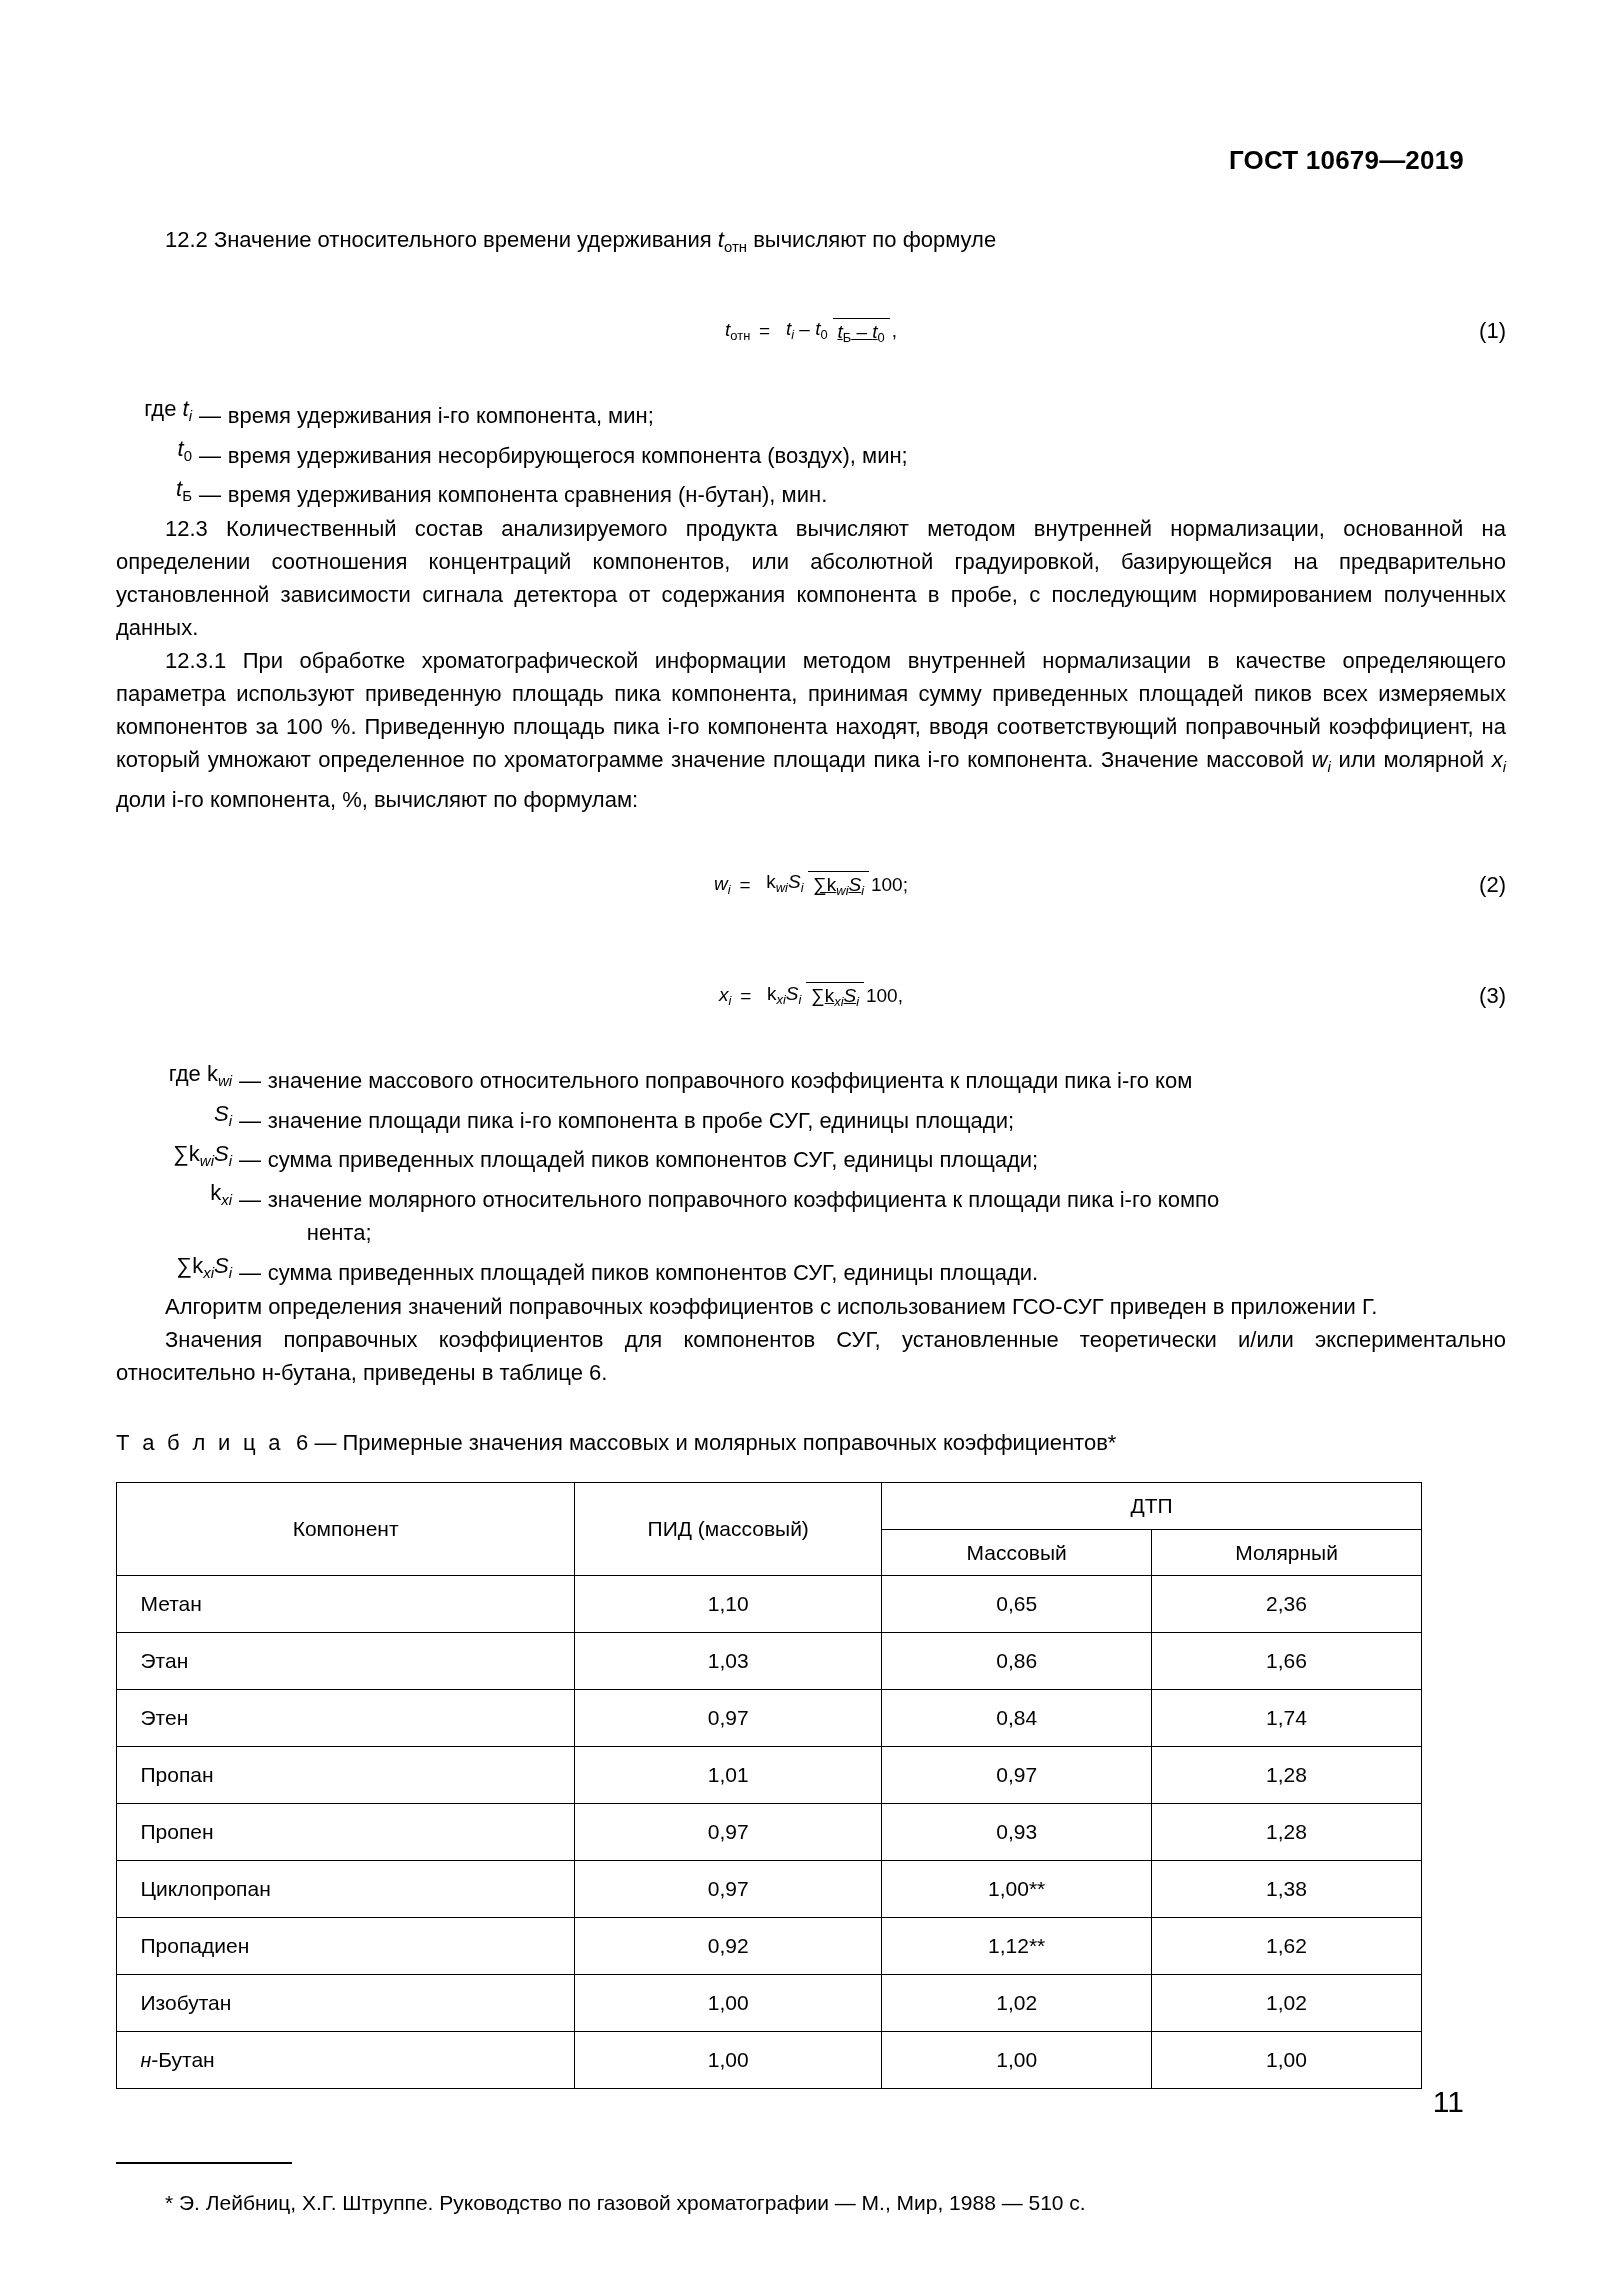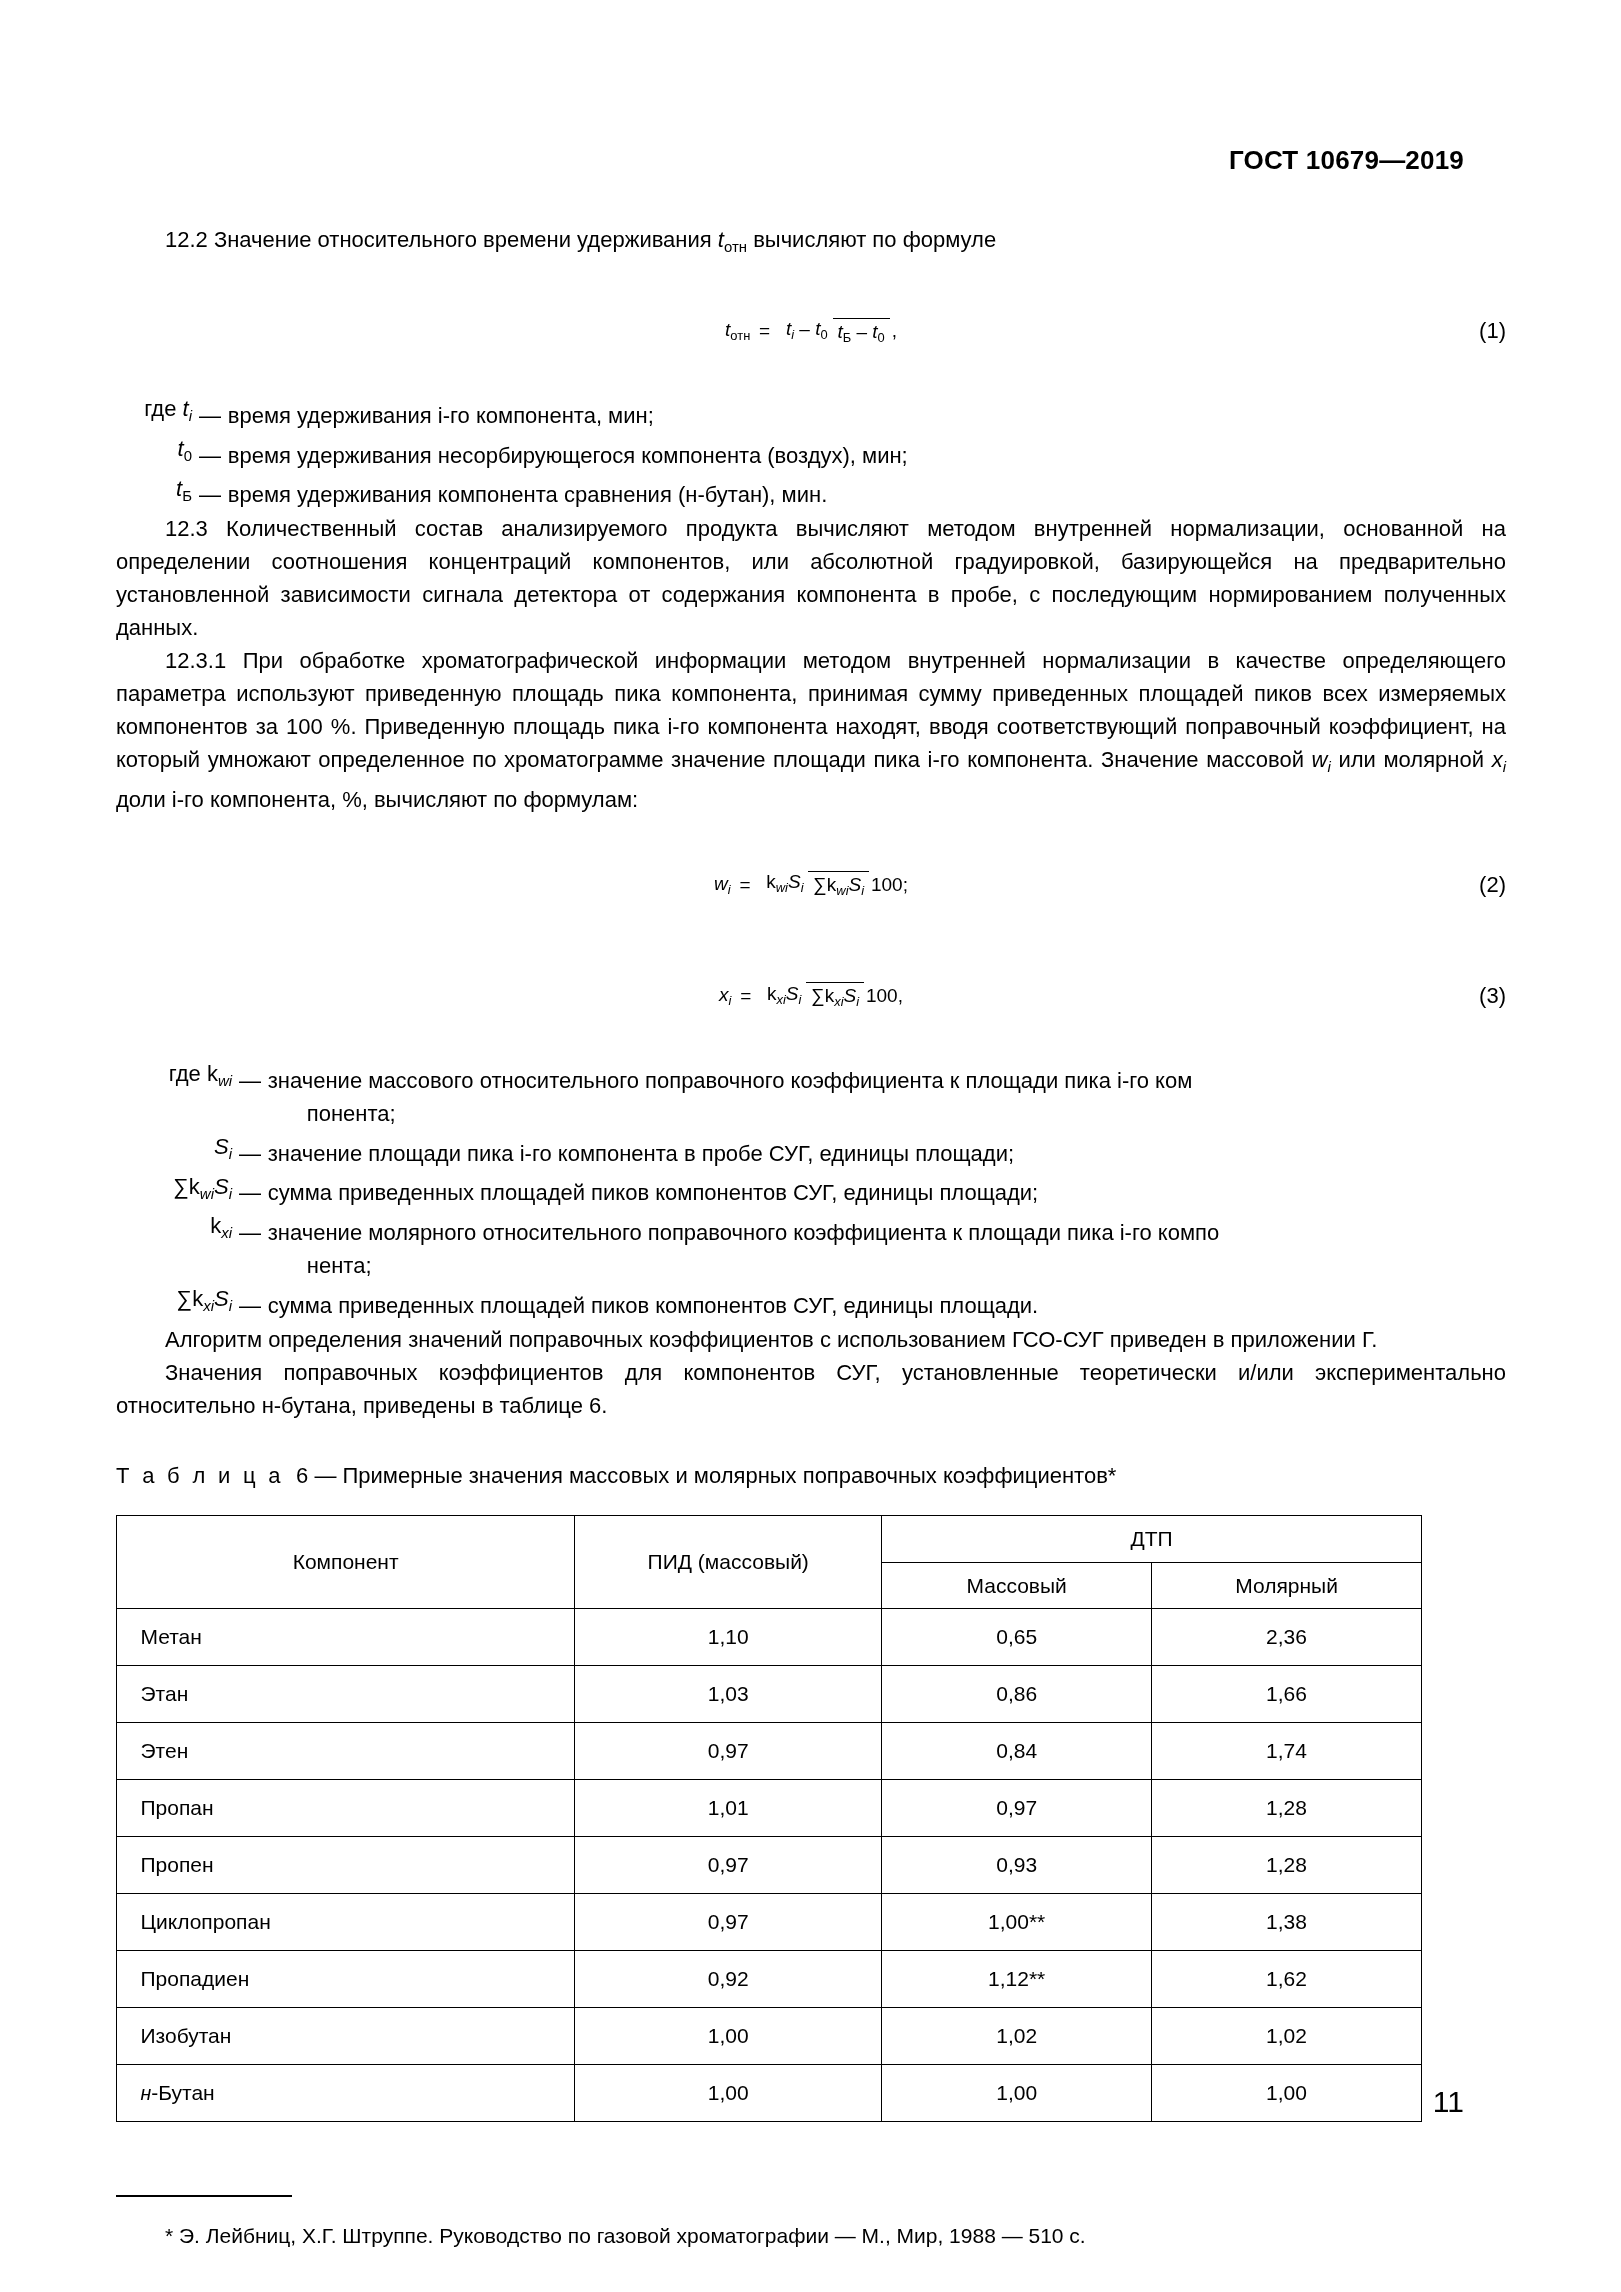--- a/index.html
+++ b/index.html
@@ -99,20 +99,21 @@
   .frac .num {
     padding: 0 4.9px 2px 4.9px;
     line-height: 1.12;
     white-space: nowrap;
   }
   .frac .den {
     border-top: 1.6px solid #000;
     padding: 2px 4.9px 0 4.9px;
     line-height: 1.12;
     white-space: nowrap;
+    text-decoration: underline;
   }
   .up { font-style: normal; }
   .krm { font-style: normal; }
 
   
   .defs {
     font-size: 22px;
     line-height: 33px;
   }
   .defrow {
@@ -265,25 +266,20 @@
       <div class="formula-no">(3)</div>
     </div>
 
     <div class="defs" style="margin-top:15.7px;">
 
       <div class="defrow">
         <span class="sym" style="width:116px;font-style:normal;"><span>где</span> <span class="krm">k</span><span class="subi">wi</span></span>
         <span class="dsh">—</span>
         <span class="txt">значение массового относительного поправочного коэффициента к площади пика i-го ком­</span>
       </div>
-      <div class="defrow">
-        <span class="sym" style="width:116px;"></span>
-        <span class="dsh" style="visibility:hidden;">—</span>
-        <span class="txt cont" style="padding-left:39px;">понента;</span>
-      </div>
 
       <div class="defrow">
         <span class="sym" style="width:116px;"><span class="i">S</span><span class="subi">i</span></span>
         <span class="dsh">—</span>
         <span class="txt cont">значение площади пика i-го компонента в пробе СУГ, единицы площади;</span>
       </div>
 
       <div class="defrow">
         <span class="sym" style="width:116px;"><span class="krm">∑k</span><span class="subi">wi</span><span class="i">S</span><span class="subi">i</span></span>
         <span class="dsh">—</span>

